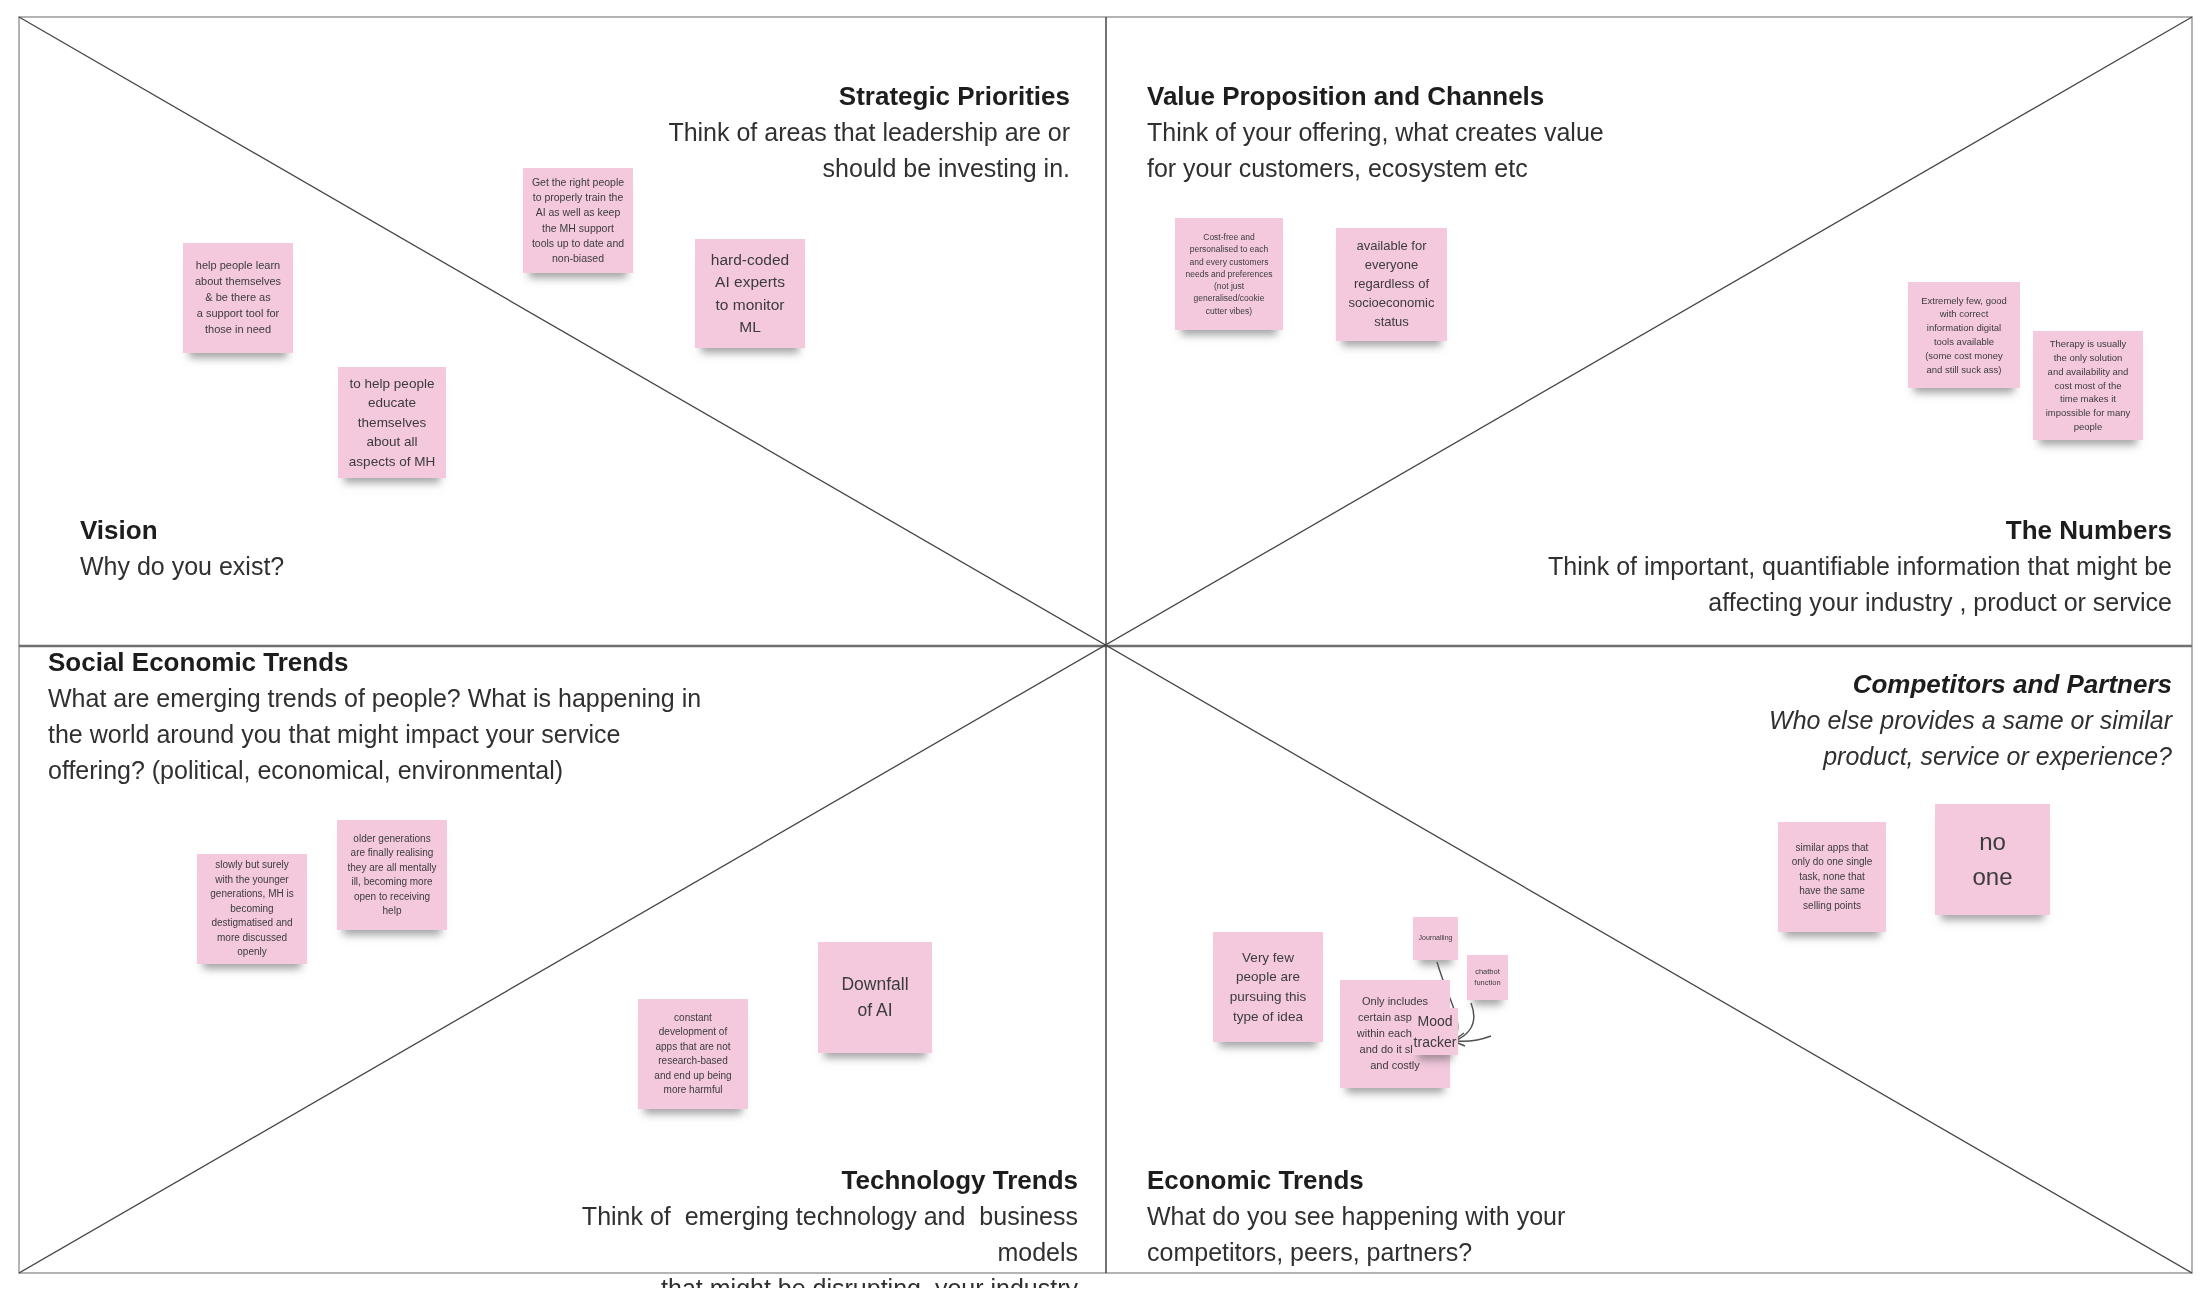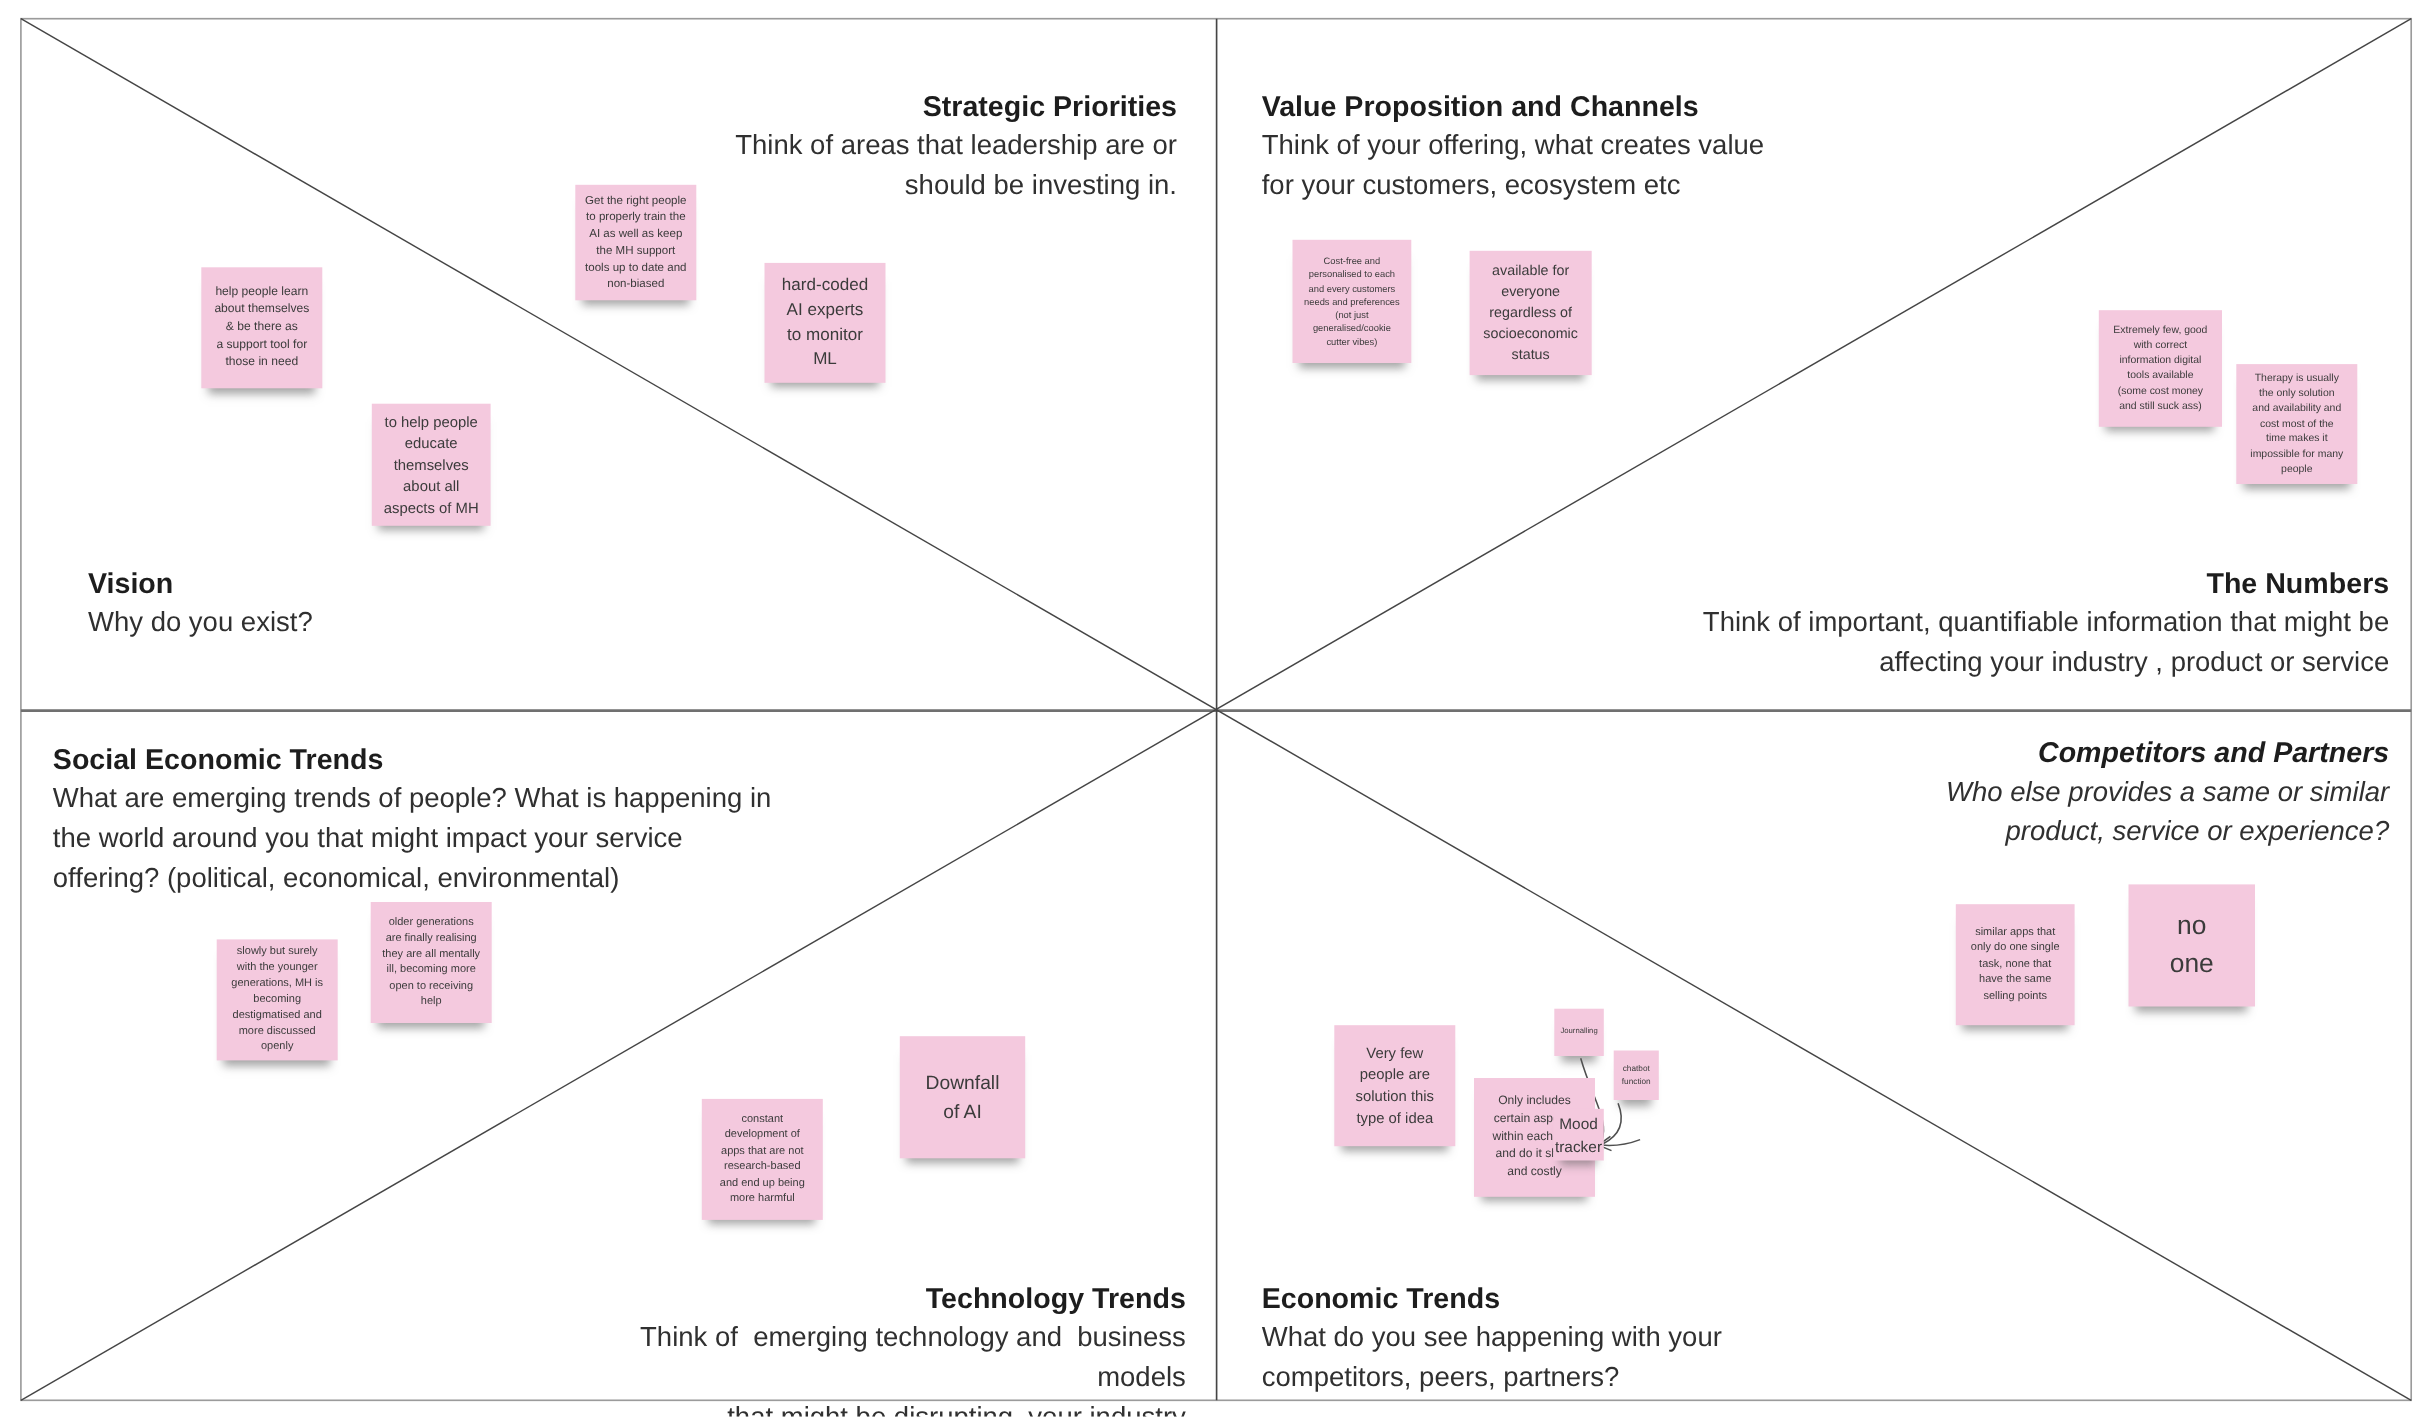--- a/index.html
+++ b/index.html
@@ -24,21 +24,21 @@
     font-weight:bold;
     font-size:26px;
     color:var(--heading,#1d1d1d);
   }
   .align-right{text-align:right;}
 
   #sec-strategic{left:610px;top:78px;width:460px;}
   #sec-valueprop{left:1147px;top:78px;width:520px;}
   #sec-vision{left:80px;top:512px;width:420px;}
   #sec-numbers{left:1472px;top:512px;width:700px;}
-  #sec-social{left:48px;top:672px;width:710px;}
+  #sec-social{left:48px;top:644px;width:710px;}
   #sec-competitors{left:1712px;top:666px;width:460px;font-style:italic;}
   #sec-technology{left:498px;top:1162px;width:580px;}
   #sec-industry{left:1147px;top:1162px;width:480px;}
 
   .note{
     position:absolute;
     background:var(--sticky,#f4c9de);
     color:var(--sticky-text,#3b3b3b);
     display:flex;align-items:center;justify-content:center;
     text-align:center;
@@ -178,21 +178,21 @@
 and end up being
 more harmful</span>
       </div>
       <div class="note" style="left: 818px; top: 942px; width: 114px; height: 111px; font-size: 17.5px;">
         <span>Downfall
 of AI</span>
       </div>
       <div class="note" style="left: 1213px; top: 932px; width: 110px; height: 110px; font-size: 13.5px;">
         <span>Very few
 people are
-solution this
+pursuing this
 type of idea</span>
       </div>
       <div class="note" style="left: 1413px; top: 917px; width: 45px; height: 43px; font-size: 7px;">
         <span>Journalling</span>
       </div>
       <div class="note" style="left: 1467px; top: 955px; width: 41px; height: 45px; font-size: 7.5px;">
         <span>chatbot
 function</span>
       </div>
       <div class="note" style="left: 1340px; top: 980px; width: 110px; height: 108px; font-size: 11px;">

